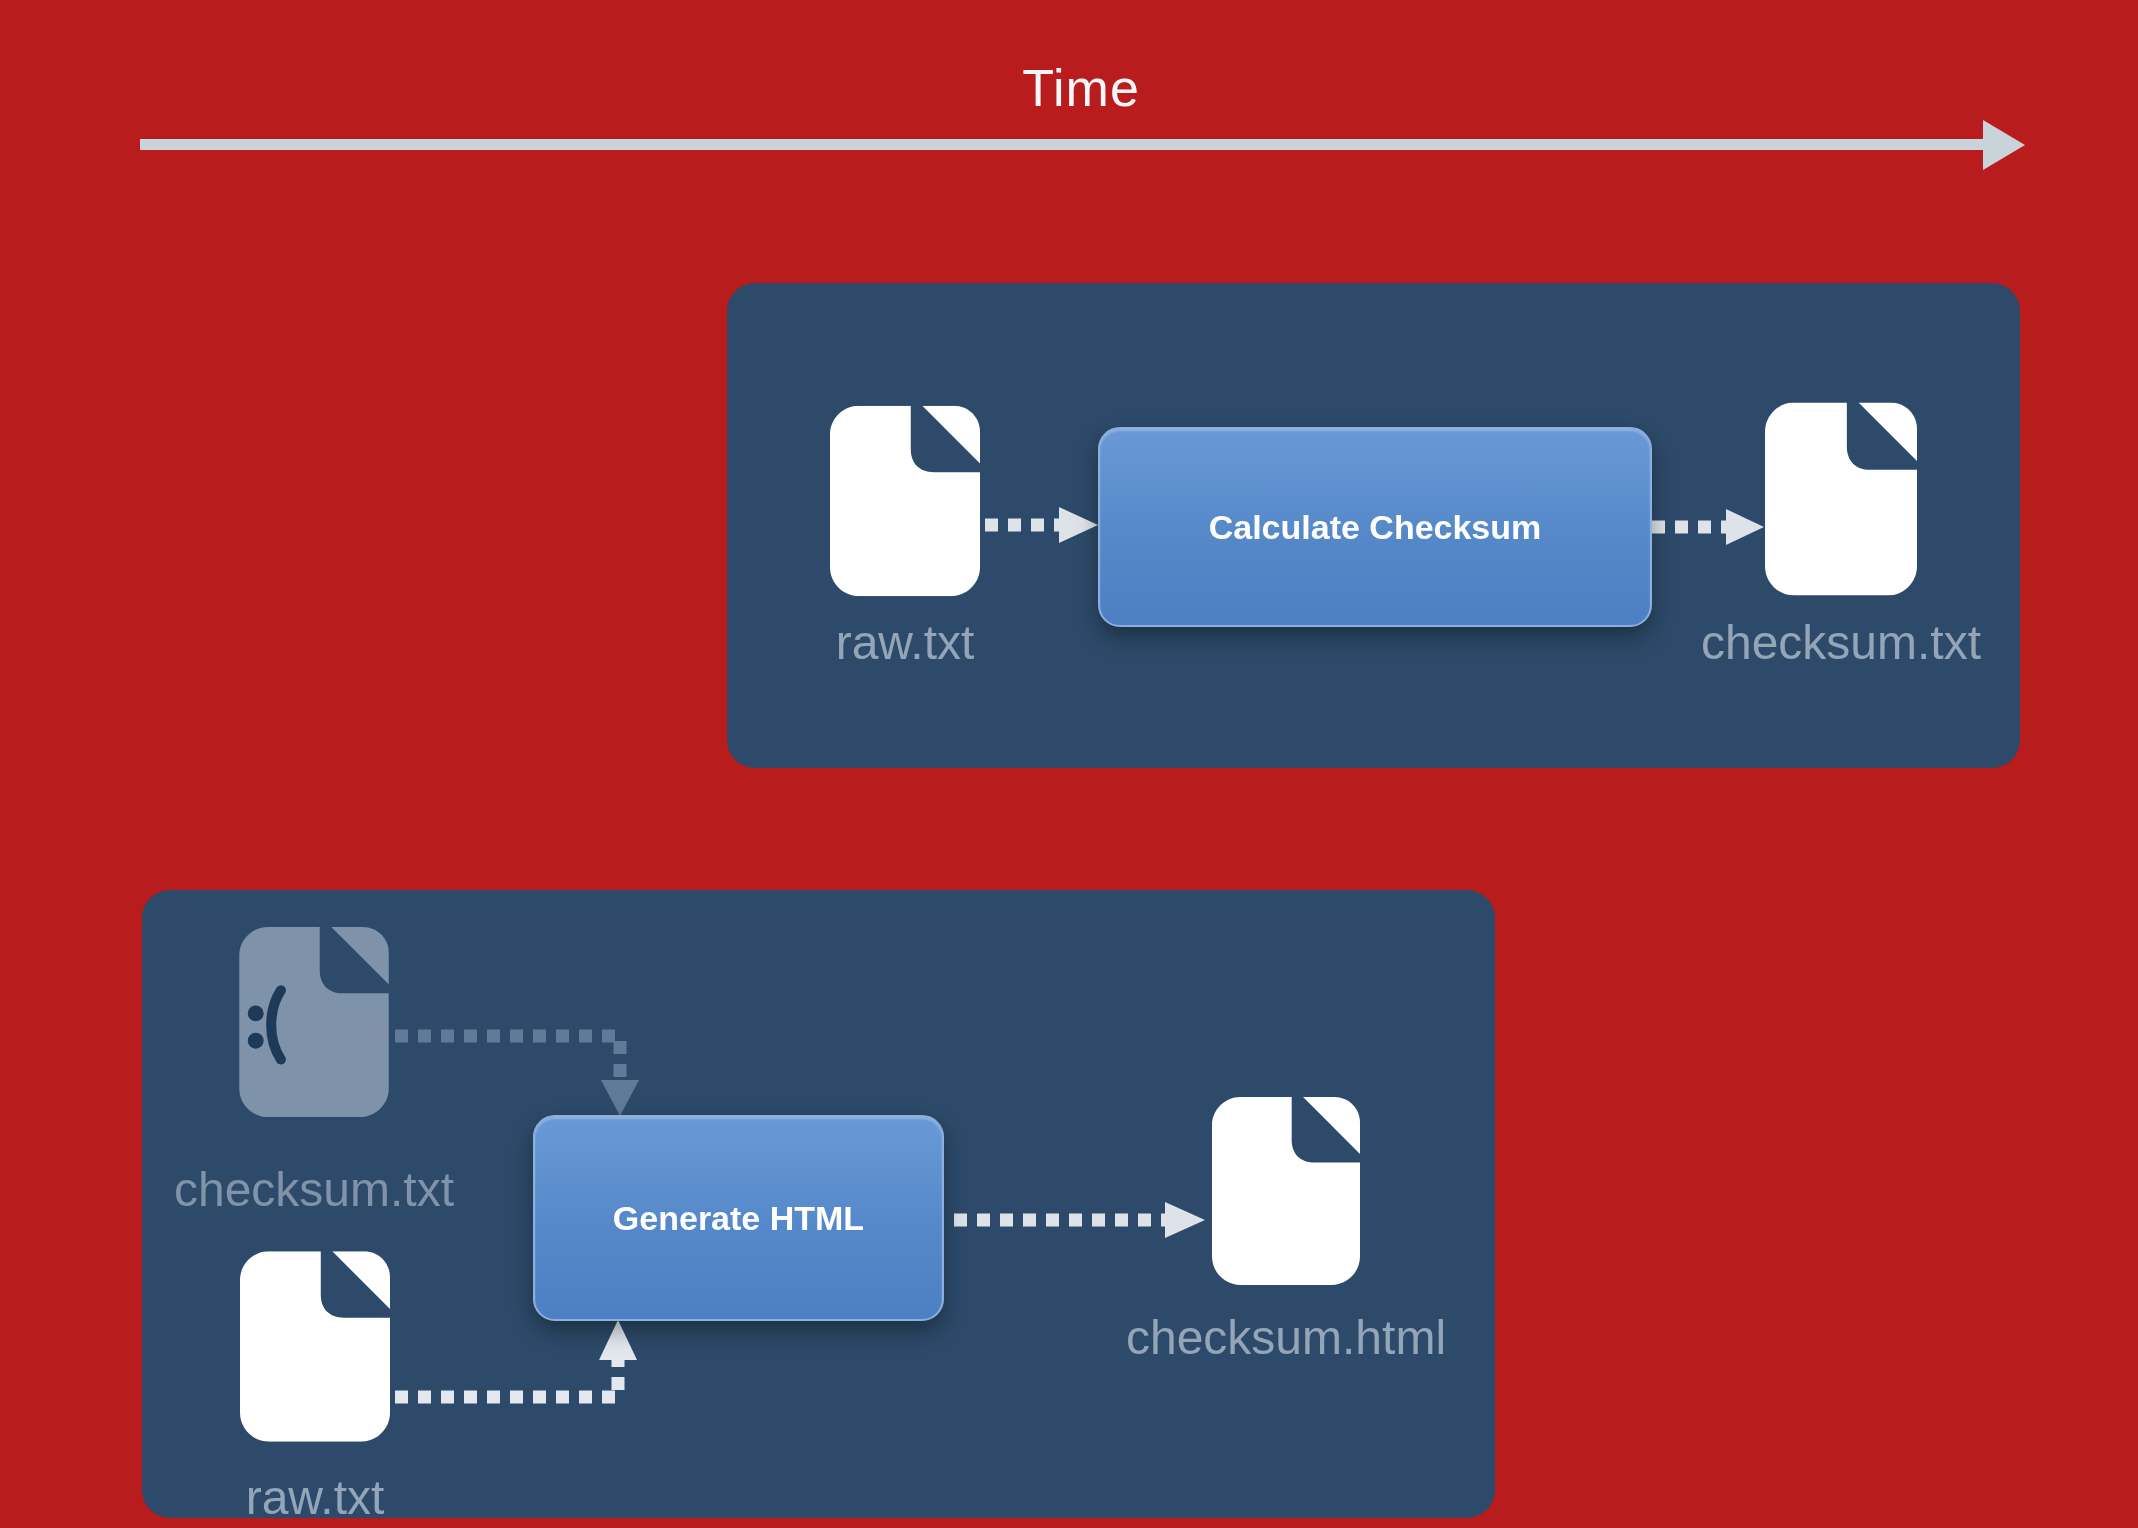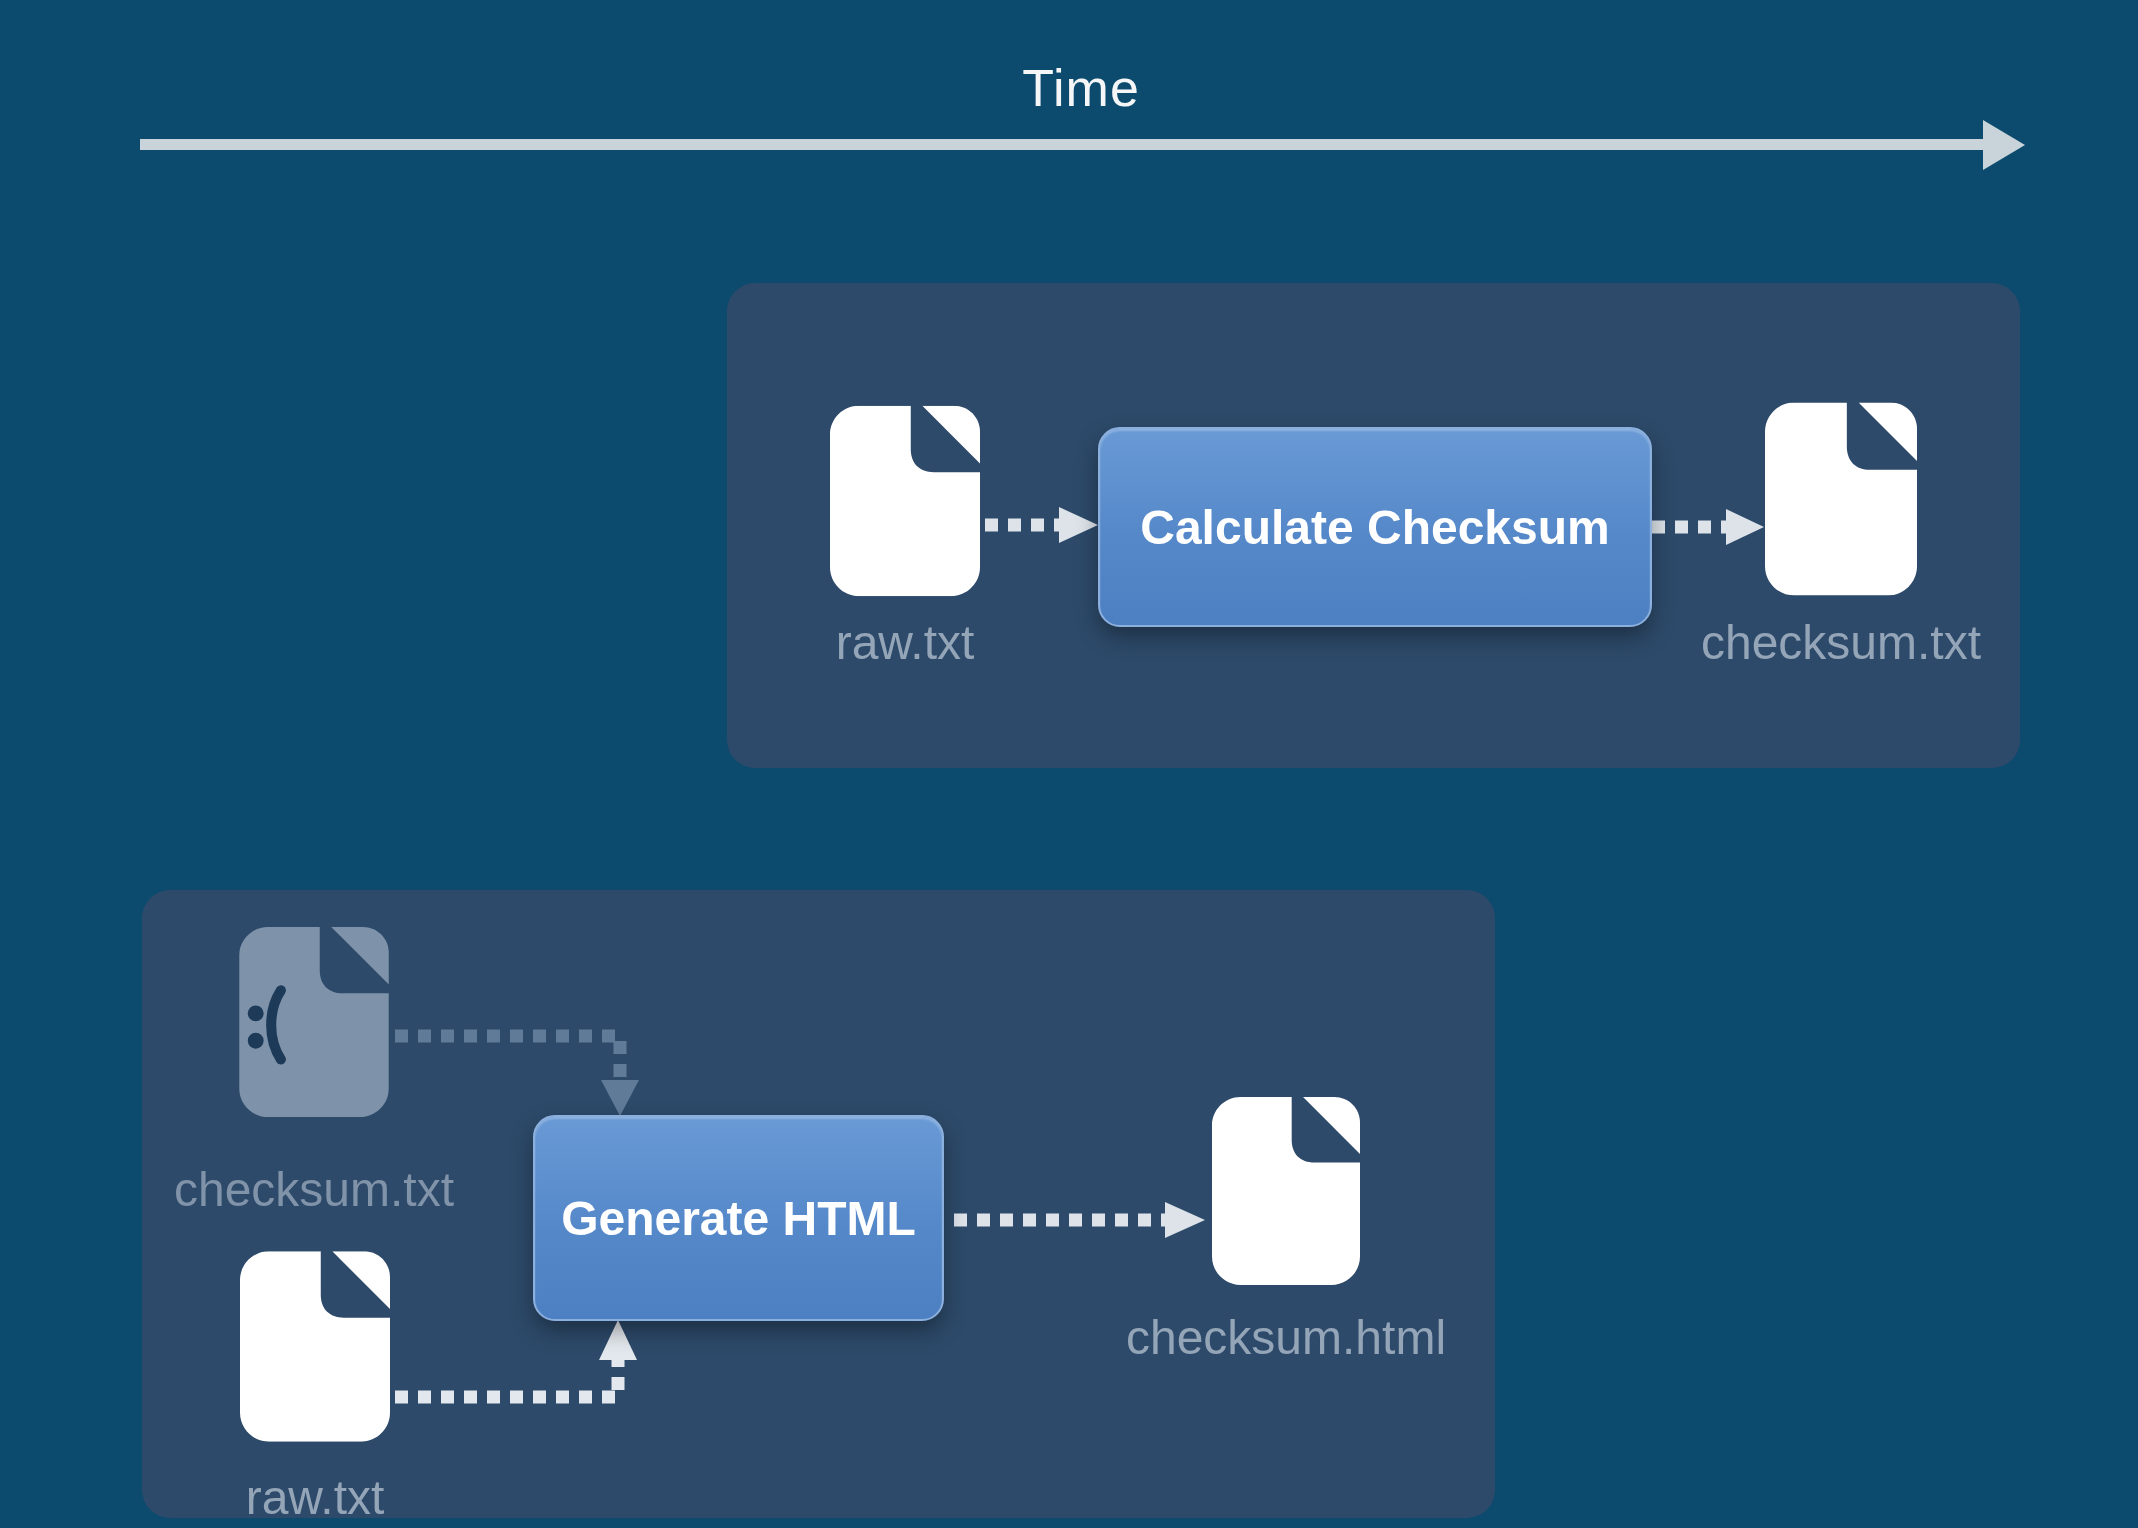--- a/index.html
+++ b/index.html
@@ -1,38 +1,38 @@
 <!DOCTYPE html>
 <html><head>
 <meta charset="utf-8">
 <style>
   html,body{margin:0;padding:0;background:#000;}
   body{width:2138px;height:1528px;position:relative;overflow:hidden;
        font-family:"Liberation Sans","DejaVu Sans",sans-serif;}
-  .stage{position:absolute;inset:0;background:#0c4a6e;}
+  .stage{position:absolute;inset:0;background:#b91c1c;}
 
   
   .time-label{position:absolute;left:881px;top:58px;width:400px;text-align:center;
               color:#f4f6f8;font-size:52px;font-weight:500;letter-spacing:1px;}
   .time-line{position:absolute;left:140px;top:139px;width:1845px;height:11px;background:#c9d3da;}
   .time-arrowhead{position:absolute;left:1983px;top:120px;width:0;height:0;
                   border-top:25px solid transparent;border-bottom:25px solid transparent;
                   border-left:42px solid #c9d3da;}
 
   
   .panel{position:absolute;background:#2d4a6a;border-radius:28px;}
   .panel-1{left:727px;top:283px;width:1293px;height:485px;}
   .panel-2{left:142px;top:890px;width:1353px;height:628px;}
 
   
   .action-btn{position:absolute;display:flex;align-items:center;justify-content:center;
               background:linear-gradient(180deg,#699ad6 0%,#5588c9 55%,#4d80c2 100%);
               border:2px solid #8cb0de;border-radius:22px;
               box-shadow:0 10px 22px rgba(0,0,0,.35), inset 0 2px 2px rgba(255,255,255,.25);
-              color:#ffffff;font-size:48px;font-weight:700;}
+              color:#ffffff;font-size:34px;font-weight:700;}
   .btn-calculate{left:371px;top:144px;width:550px;height:196px;}
   .btn-generate{left:391px;top:225px;width:407px;height:202px;}
 
   
   .file{position:absolute;}
   .file-label{position:absolute;width:400px;text-align:center;font-size:48px;color:#94a5b8;}
   .file-label.faded{color:#8093a9;}
 
   .overlay{position:absolute;left:0;top:0;pointer-events:none;}
 </style>

